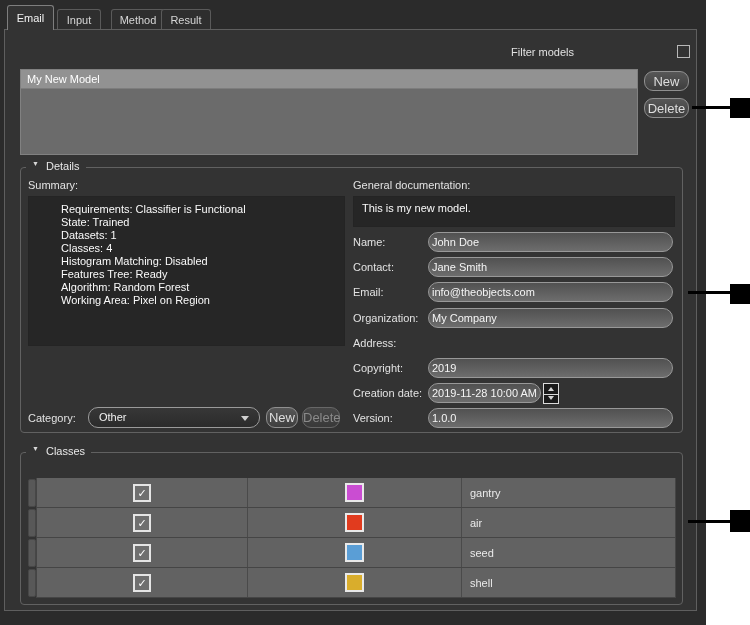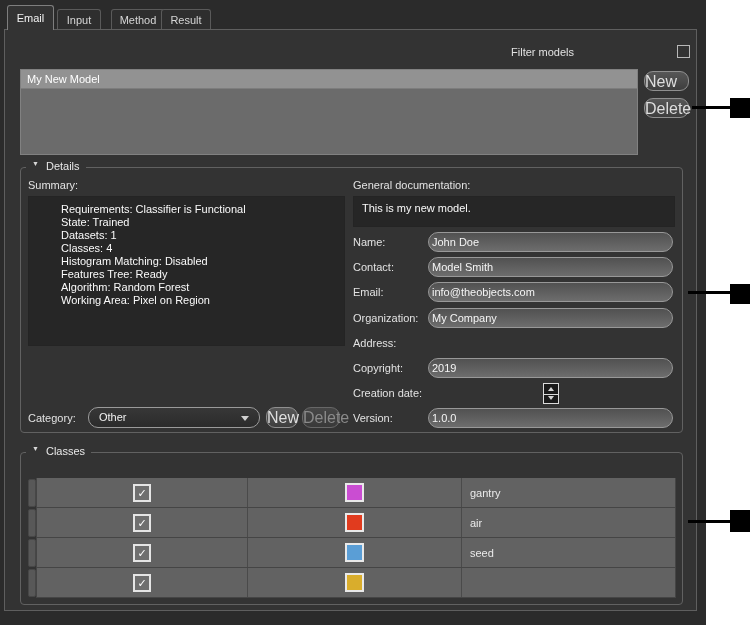--- a/index.html
+++ b/index.html
@@ -4,21 +4,21 @@
 <style>
   html,body{margin:0;padding:0;}
   body{width:750px;height:625px;background:#ffffff;font-family:"Liberation Sans","DejaVu Sans",sans-serif;overflow:hidden;position:relative;}
   .panel{position:absolute;left:0;top:0;width:706px;height:625px;background:#2b2b2b;}
   .frame{position:absolute;left:4px;top:29px;width:693px;height:582px;background:#333333;border:1px solid #5f5f5f;box-sizing:border-box;}
   .tab{position:absolute;top:9px;height:23px;line-height:20px;background:#2e2e2e;border:1px solid #5a5a5a;border-bottom:none;border-radius:3px 3px 0 0;color:#d6d6d6;font-size:11px;text-align:center;box-sizing:border-box;}
   .tab.active{top:5px;height:25px;line-height:24px;background:#333333;border-color:#7e7e7e;color:#f2f2f2;z-index:6;}
   .label{position:absolute;color:#e2e2e2;font-size:11px;white-space:nowrap;}
   .listbox{position:absolute;left:20px;top:69px;width:618px;height:86px;background:#6b6b6b;border:1px solid #818181;box-sizing:border-box;}
   .listitem{height:18px;line-height:18px;background:#929292;color:#ffffff;font-size:11px;padding:0 6px;border-bottom:1px solid #7d7d7d;}
-  .btn{position:absolute;border:1px solid #8f8f8f;border-radius:9px;background:linear-gradient(#575757,#3e3e3e);color:#dedede;font-size:16px;text-align:left;box-sizing:border-box;cursor:default;}
+  .btn{position:absolute;border:1px solid #8f8f8f;border-radius:9px;background:linear-gradient(#575757,#3e3e3e);color:#dedede;font-size:13px;text-align:center;box-sizing:border-box;cursor:default;}
   .btn.disabled{color:#8a8a8a;border-color:#676767;background:linear-gradient(#464646,#393939);}
   .group{position:absolute;border:1px solid #616161;border-radius:4px;box-sizing:border-box;}
   .group-title{position:absolute;background:#333333;padding:0 6px;color:#e8e8e8;font-size:11px;display:flex;align-items:flex-start;gap:7px;z-index:3;}
   .tri{font-size:7px;color:#d8d8d8;}
   .darkarea{position:absolute;background:#262626;border:1px solid #242424;color:#fafafa;font-size:11px;box-sizing:border-box;}
   .lineedit{position:absolute;height:20px;border:1px solid #989898;border-radius:10px;background:linear-gradient(#515151,#6d6d6d);color:#f5f5f5;font-size:11px;line-height:18px;padding:0 3px;box-sizing:border-box;white-space:nowrap;overflow:hidden;}
   .combo{position:absolute;height:21px;border:1px solid #9a9a9a;border-radius:10px;background:linear-gradient(#373737,#2b2b2b);color:#f2f2f2;font-size:11px;line-height:19px;padding:0 10px;box-sizing:border-box;}
   .combo .arrow{position:absolute;right:10px;top:8px;width:0;height:0;border-left:4px solid transparent;border-right:4px solid transparent;border-top:5px solid #cfcfcf;}
   .spinner{position:absolute;width:16px;height:21px;background:#1b1b1b;border:1px solid #dcdcdc;box-sizing:border-box;}
   .spinner .half{position:absolute;left:0;width:100%;height:50%;display:flex;align-items:center;justify-content:center;}
@@ -85,34 +85,35 @@
   <div class="btn" style="left:266px;top:407px;width:32px;height:21px;line-height:20px;">New</div>
   <div class="btn disabled" style="left:302px;top:407px;width:38px;height:21px;line-height:20px;">Delete</div>
 
   <div class="label" style="left:353px;top:179px;">General documentation:</div>
   <div class="darkarea docline" style="left:353px;top:196px;width:322px;height:31px;">This is my new model.</div>
 
   <div class="label" style="left:353px;top:236px;">Name:</div>
   <div class="lineedit" style="left:428px;top:232px;width:245px;">John Doe</div>
 
   <div class="label" style="left:353px;top:261px;">Contact:</div>
-  <div class="lineedit" style="left:428px;top:257px;width:245px;">Model Smith</div>
+  <div class="lineedit" style="left:428px;top:257px;width:245px;">Jane Smith</div>
 
   <div class="label" style="left:353px;top:286px;">Email:</div>
   <div class="lineedit" style="left:428px;top:282px;width:245px;">info@theobjects.com</div>
 
   <div class="label" style="left:353px;top:312px;">Organization:</div>
   <div class="lineedit" style="left:428px;top:308px;width:245px;">My Company</div>
 
   <div class="label" style="left:353px;top:337px;">Address:</div>
 
   <div class="label" style="left:353px;top:362px;">Copyright:</div>
   <div class="lineedit" style="left:428px;top:358px;width:245px;">2019</div>
 
   <div class="label" style="left:353px;top:387px;">Creation date:</div>
+  <div class="lineedit" style="left:428px;top:383px;width:113px;">2019-11-28 10:00 AM</div>
   <div class="spinner" style="left:543px;top:383px;">
     <div class="half up">
         <div class="spin-up"></div>
       </div>
     <div class="half down">
         <div class="spin-down"></div>
       </div>
   </div>
 
   <div class="label" style="left:353px;top:412px;">Version:</div>
@@ -177,20 +178,23 @@
 
   <div class="trow" style="left:36px;top:568px;width:640px;">
     <div class="tcell center" style="left:0;width:211px;">
       <div class="cbx">
           <span>✓</span>
         </div>
     </div>
     <div class="tcell center" style="left:211px;width:214px;">
       <div class="swatch" style="background: rgb(217, 173, 44);"></div>
     </div>
+    <div class="tcell" style="left:425px;width:215px;border-right:none;">
+      <span class="tname">shell</span>
+    </div>
   </div>
 
 </div>
 
 <div class="marker-line" style="left:692px;top:106px;width:38px;"></div>
 <div class="marker" style="left:730px;top:98px;"></div>
 
 <div class="marker-line" style="left:688px;top:291px;width:42px;"></div>
 <div class="marker" style="left:730px;top:284px;"></div>
 

